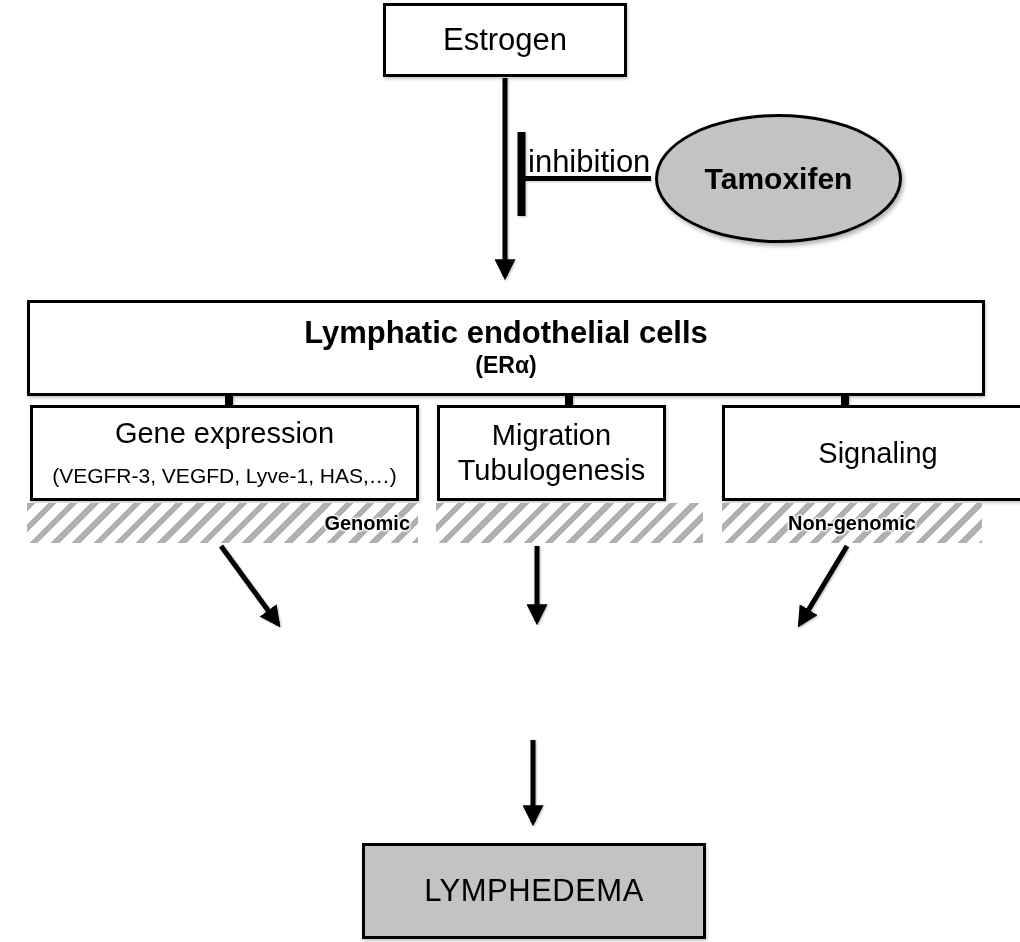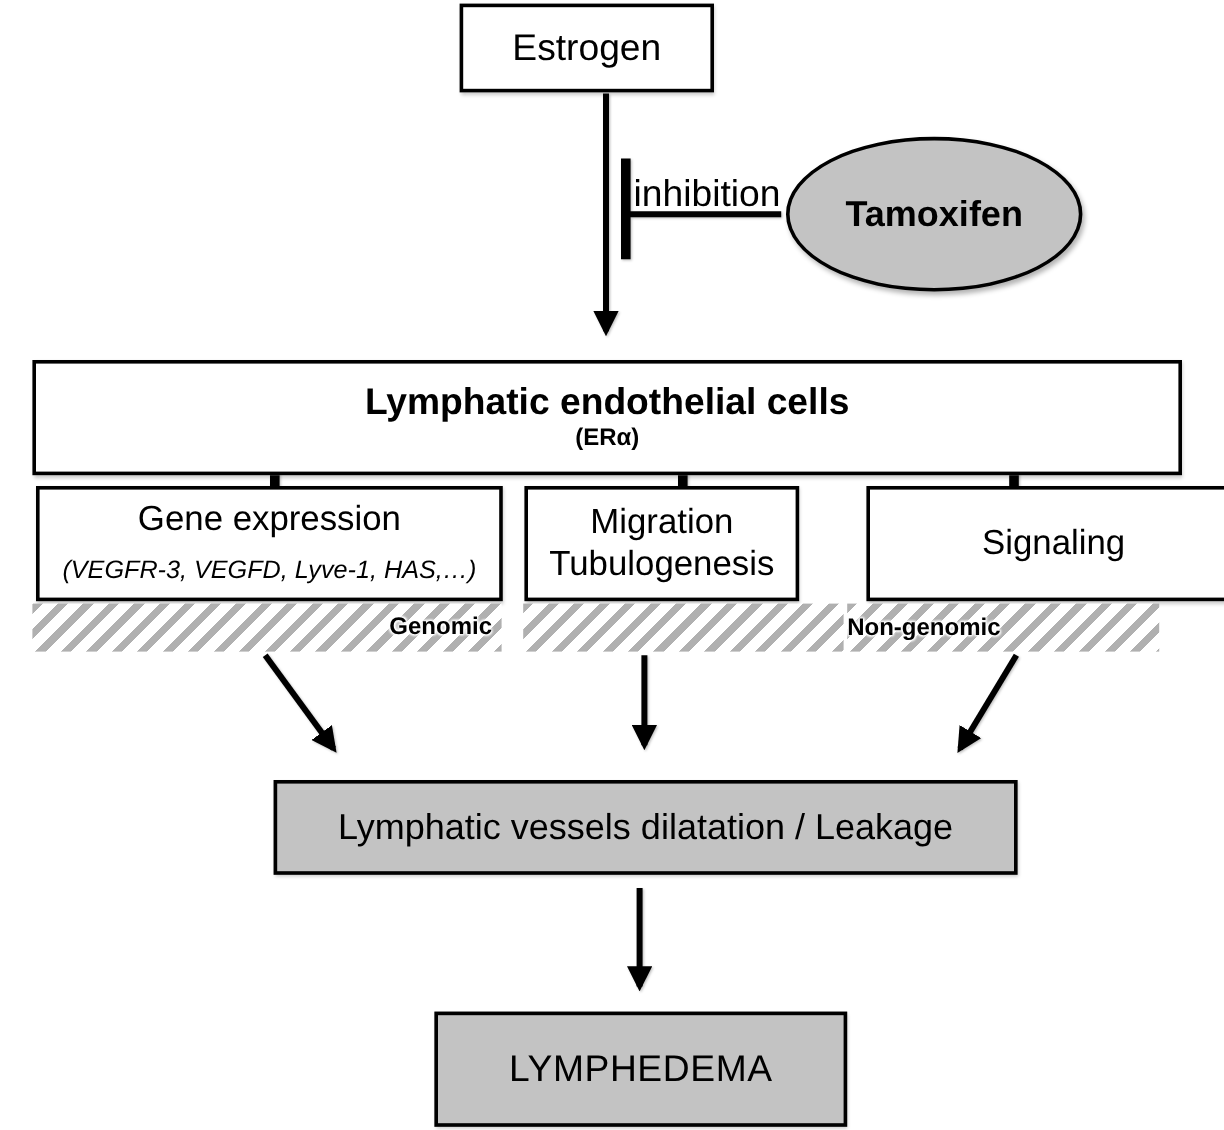--- a/index.html
+++ b/index.html
@@ -16,49 +16,49 @@
   }
   .overlay{position:absolute;left:0;top:0;width:1020px;height:942px;
     filter:drop-shadow(1.5px 1.5px 1px rgba(0,0,0,0.25));}
   .box{
     position:absolute;display:flex;flex-direction:column;align-items:center;
     justify-content:center;text-align:center;background:#fff;
     border:3px solid var(--line-color);box-sizing:border-box;
     box-shadow:1px 2px 3px rgba(0,0,0,0.22);
   }
   .gray{background:var(--gray-fill);}
-  .estrogen{left:383px;top:3px;width:212px;height:74px;font-size:31px;}
+  .estrogen{left:383px;top:3px;width:244px;height:74px;font-size:31px;}
   .tamoxifen{
     position:absolute;left:655px;top:114px;width:247px;height:129px;
     background:var(--gray-fill);border:3px solid var(--line-color);
     border-radius:50%;display:flex;align-items:center;justify-content:center;
     font-size:30px;font-weight:bold;box-sizing:border-box;
     box-shadow:2px 3px 4px rgba(0,0,0,0.3);
   }
   .inhibition-label{
     position:absolute;left:528px;top:145px;width:140px;font-size:31px;
     text-align:left;line-height:1.1;
   }
   .lec{left:27px;top:300px;width:958px;height:96px;}
   .lec-title{font-size:31px;font-weight:bold;line-height:1.05;}
-  .lec-sub{font-size:20px;font-weight:bold;margin-top:3px;}
+  .lec-sub{font-size:23px;font-weight:bold;margin-top:3px;}
   .gene{left:30px;top:405px;width:389px;height:96px;text-align:center;}
   .gene-title{font-size:29px;line-height:1.1;}
-  .gene-sub{font-size:21px;margin-top:14px;font-style:italic;}
+  .gene-sub{font-size:21px;margin-top:14px;}
   .migration{left:437px;top:405px;width:229px;height:96px;font-size:29px;line-height:1.2;}
   .signaling{left:722px;top:405px;width:312px;height:96px;font-size:29px;}
   .hatch{
     position:absolute;top:503px;height:40px;
     background:repeating-linear-gradient(135deg,
       var(--hatch-stripe) 0px, var(--hatch-stripe) 6px,
       #ffffff 6px, #ffffff 15px);
   }
   .hatch-a{left:27px;width:391px;}
   .hatch-b{left:436px;width:267px;}
-  .hatch-c{left:706px;width:260px;display:flex;align-items:center;}
+  .hatch-c{left:722px;width:260px;display:flex;align-items:center;justify-content:center;}
   .hatch-label{
     font-size:20px;font-weight:bold;
     text-shadow:0 0 3px #fff,0 0 3px #fff,1px 1px 2px #fff,-1px -1px 2px #fff,1px -1px 2px #fff,-1px 1px 2px #fff;
   }
   .hatch-a .hatch-label{position:absolute;right:8px;top:50%;transform:translateY(-50%);margin-left:28px;}
   .dilatation{left:228px;top:650px;width:620px;height:79px;font-size:30px;}
   .lymphedema{left:362px;top:843px;width:344px;height:96px;font-size:31px;letter-spacing:0.5px;justify-content:center;}
 </style>
 </head>
 <body>
@@ -118,21 +118,18 @@
   </div>
 
   <div class="hatch hatch-a">
     <span class="hatch-label">Genomic</span>
   </div>
   <div class="hatch hatch-b"></div>
   <div class="hatch hatch-c">
     <span class="hatch-label">Non-genomic</span>
   </div>
 
-  <div class="box gray dilatation">
-    <span>Lymphatic vessels dilatation / Leakage</span>
-  </div>
 
   <div class="box gray lymphedema">
     <span>LYMPHEDEMA</span>
   </div>
 
 </div>
 
 </body></html>

